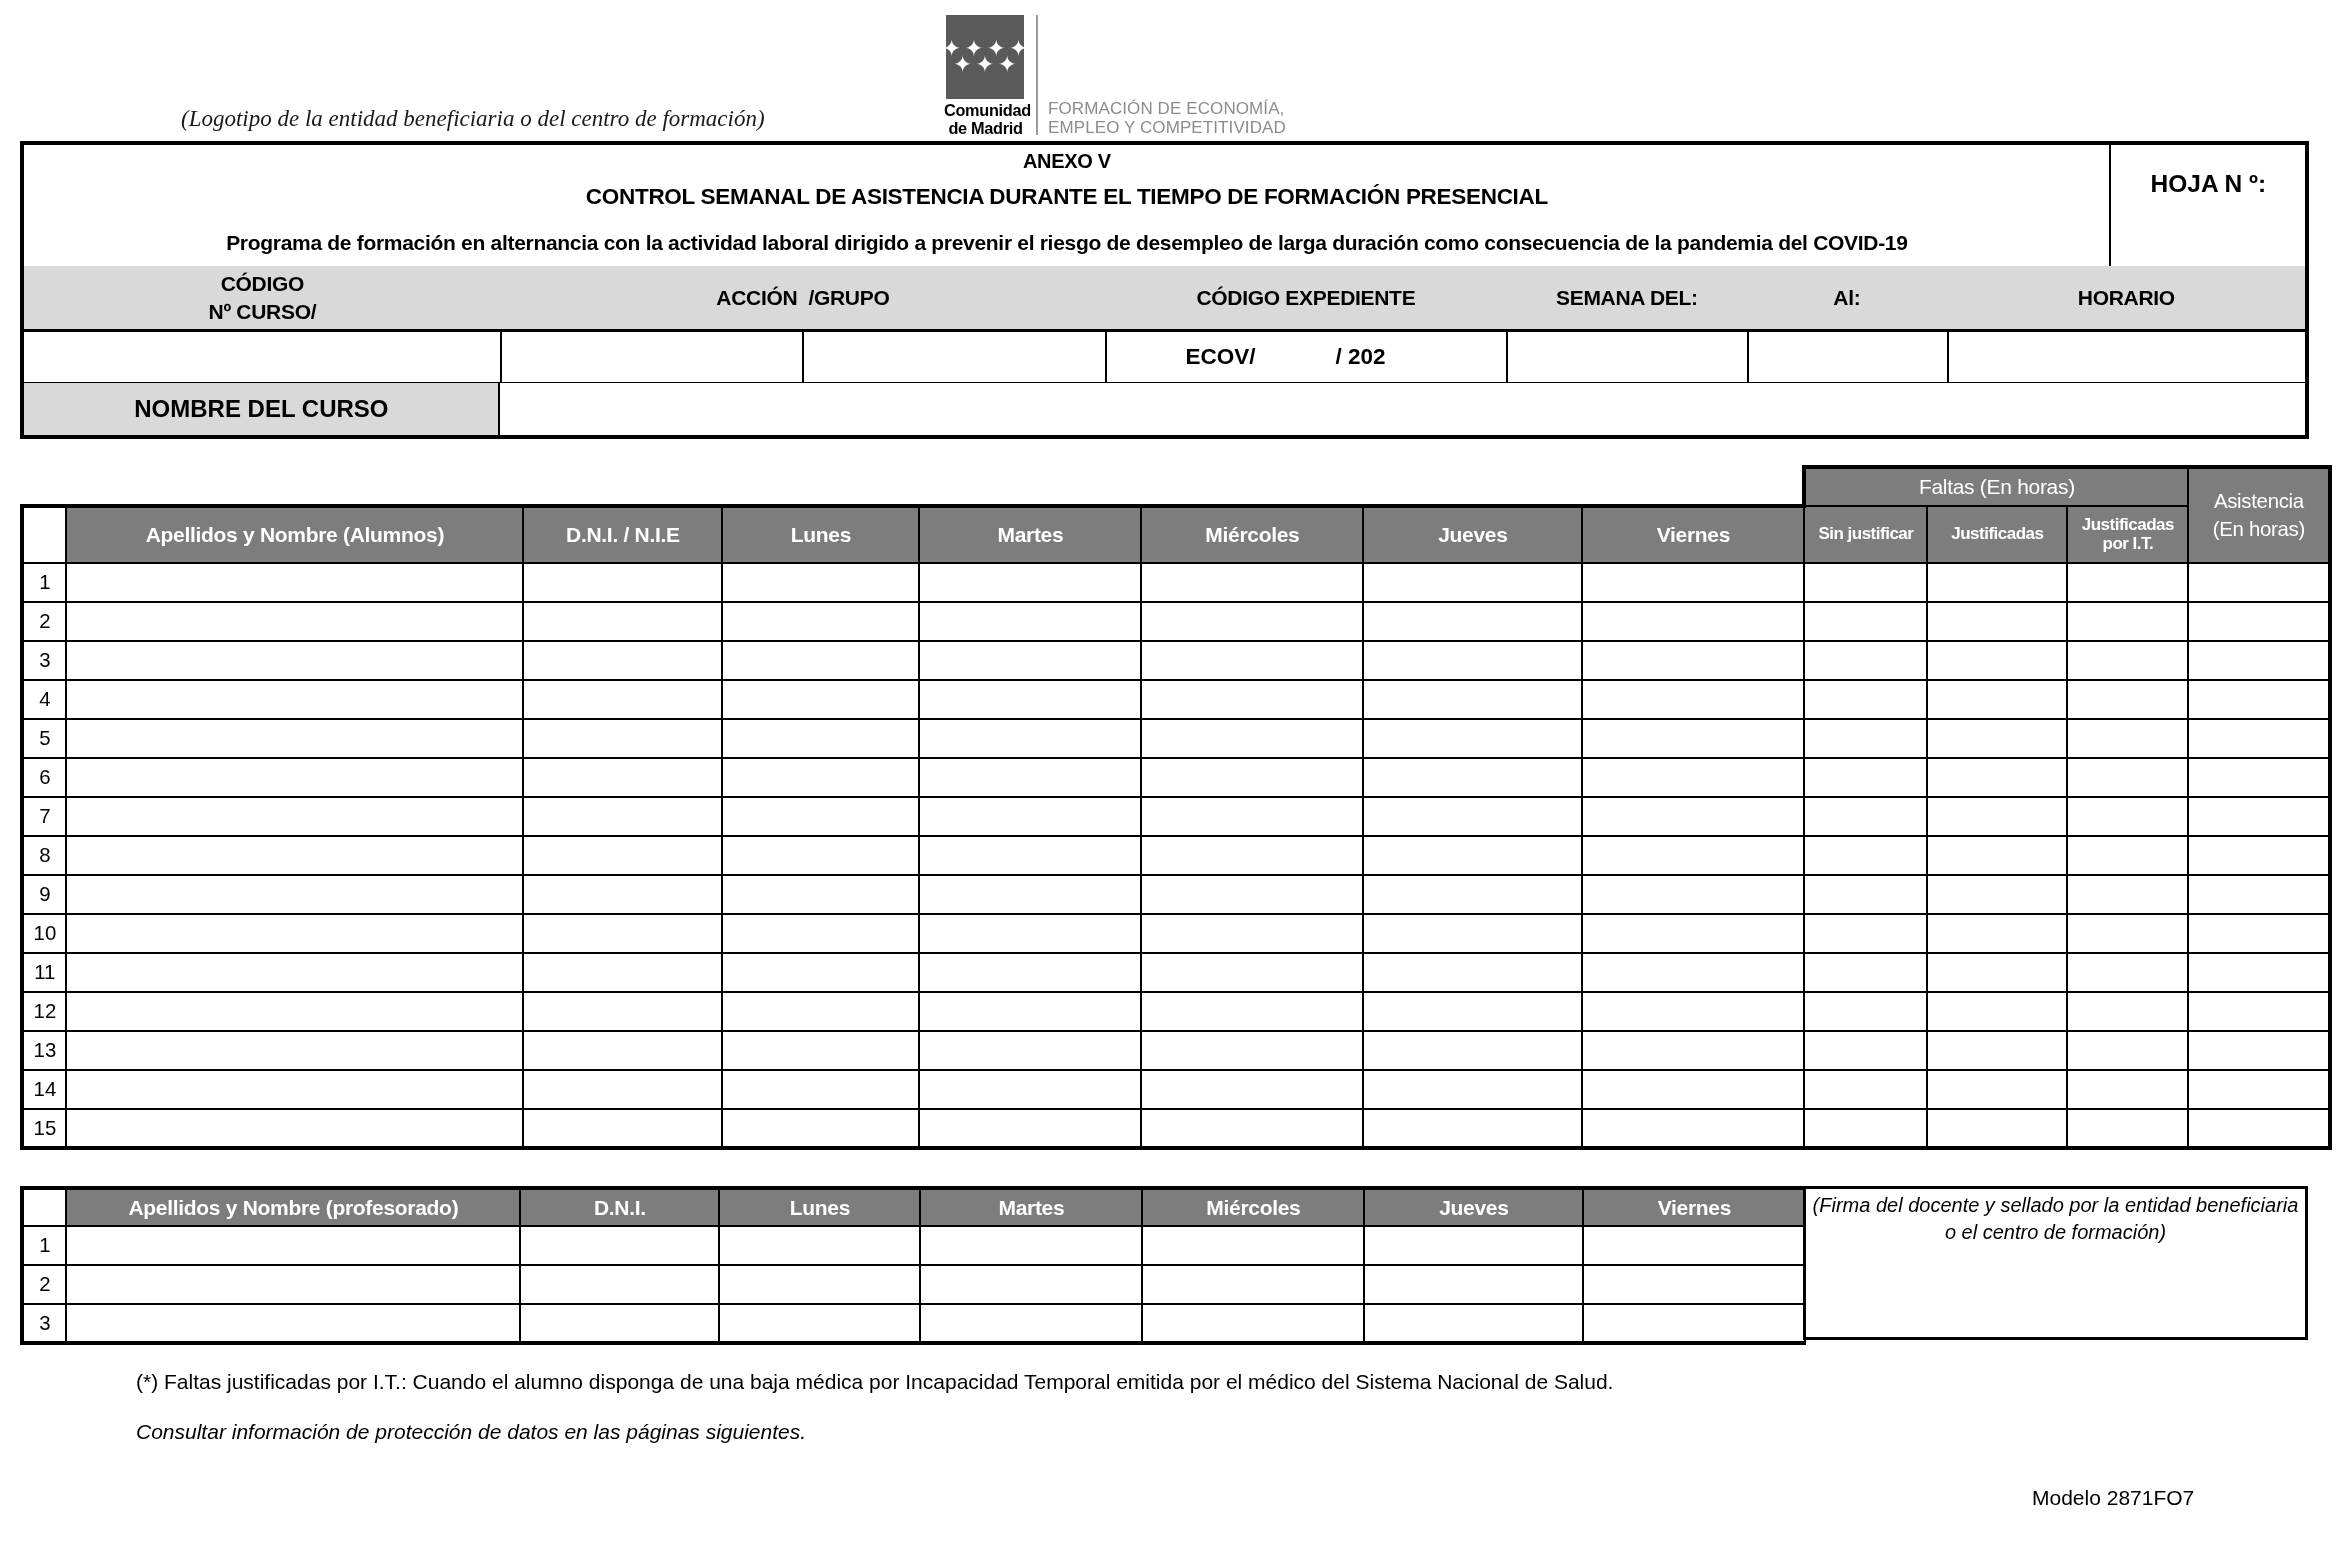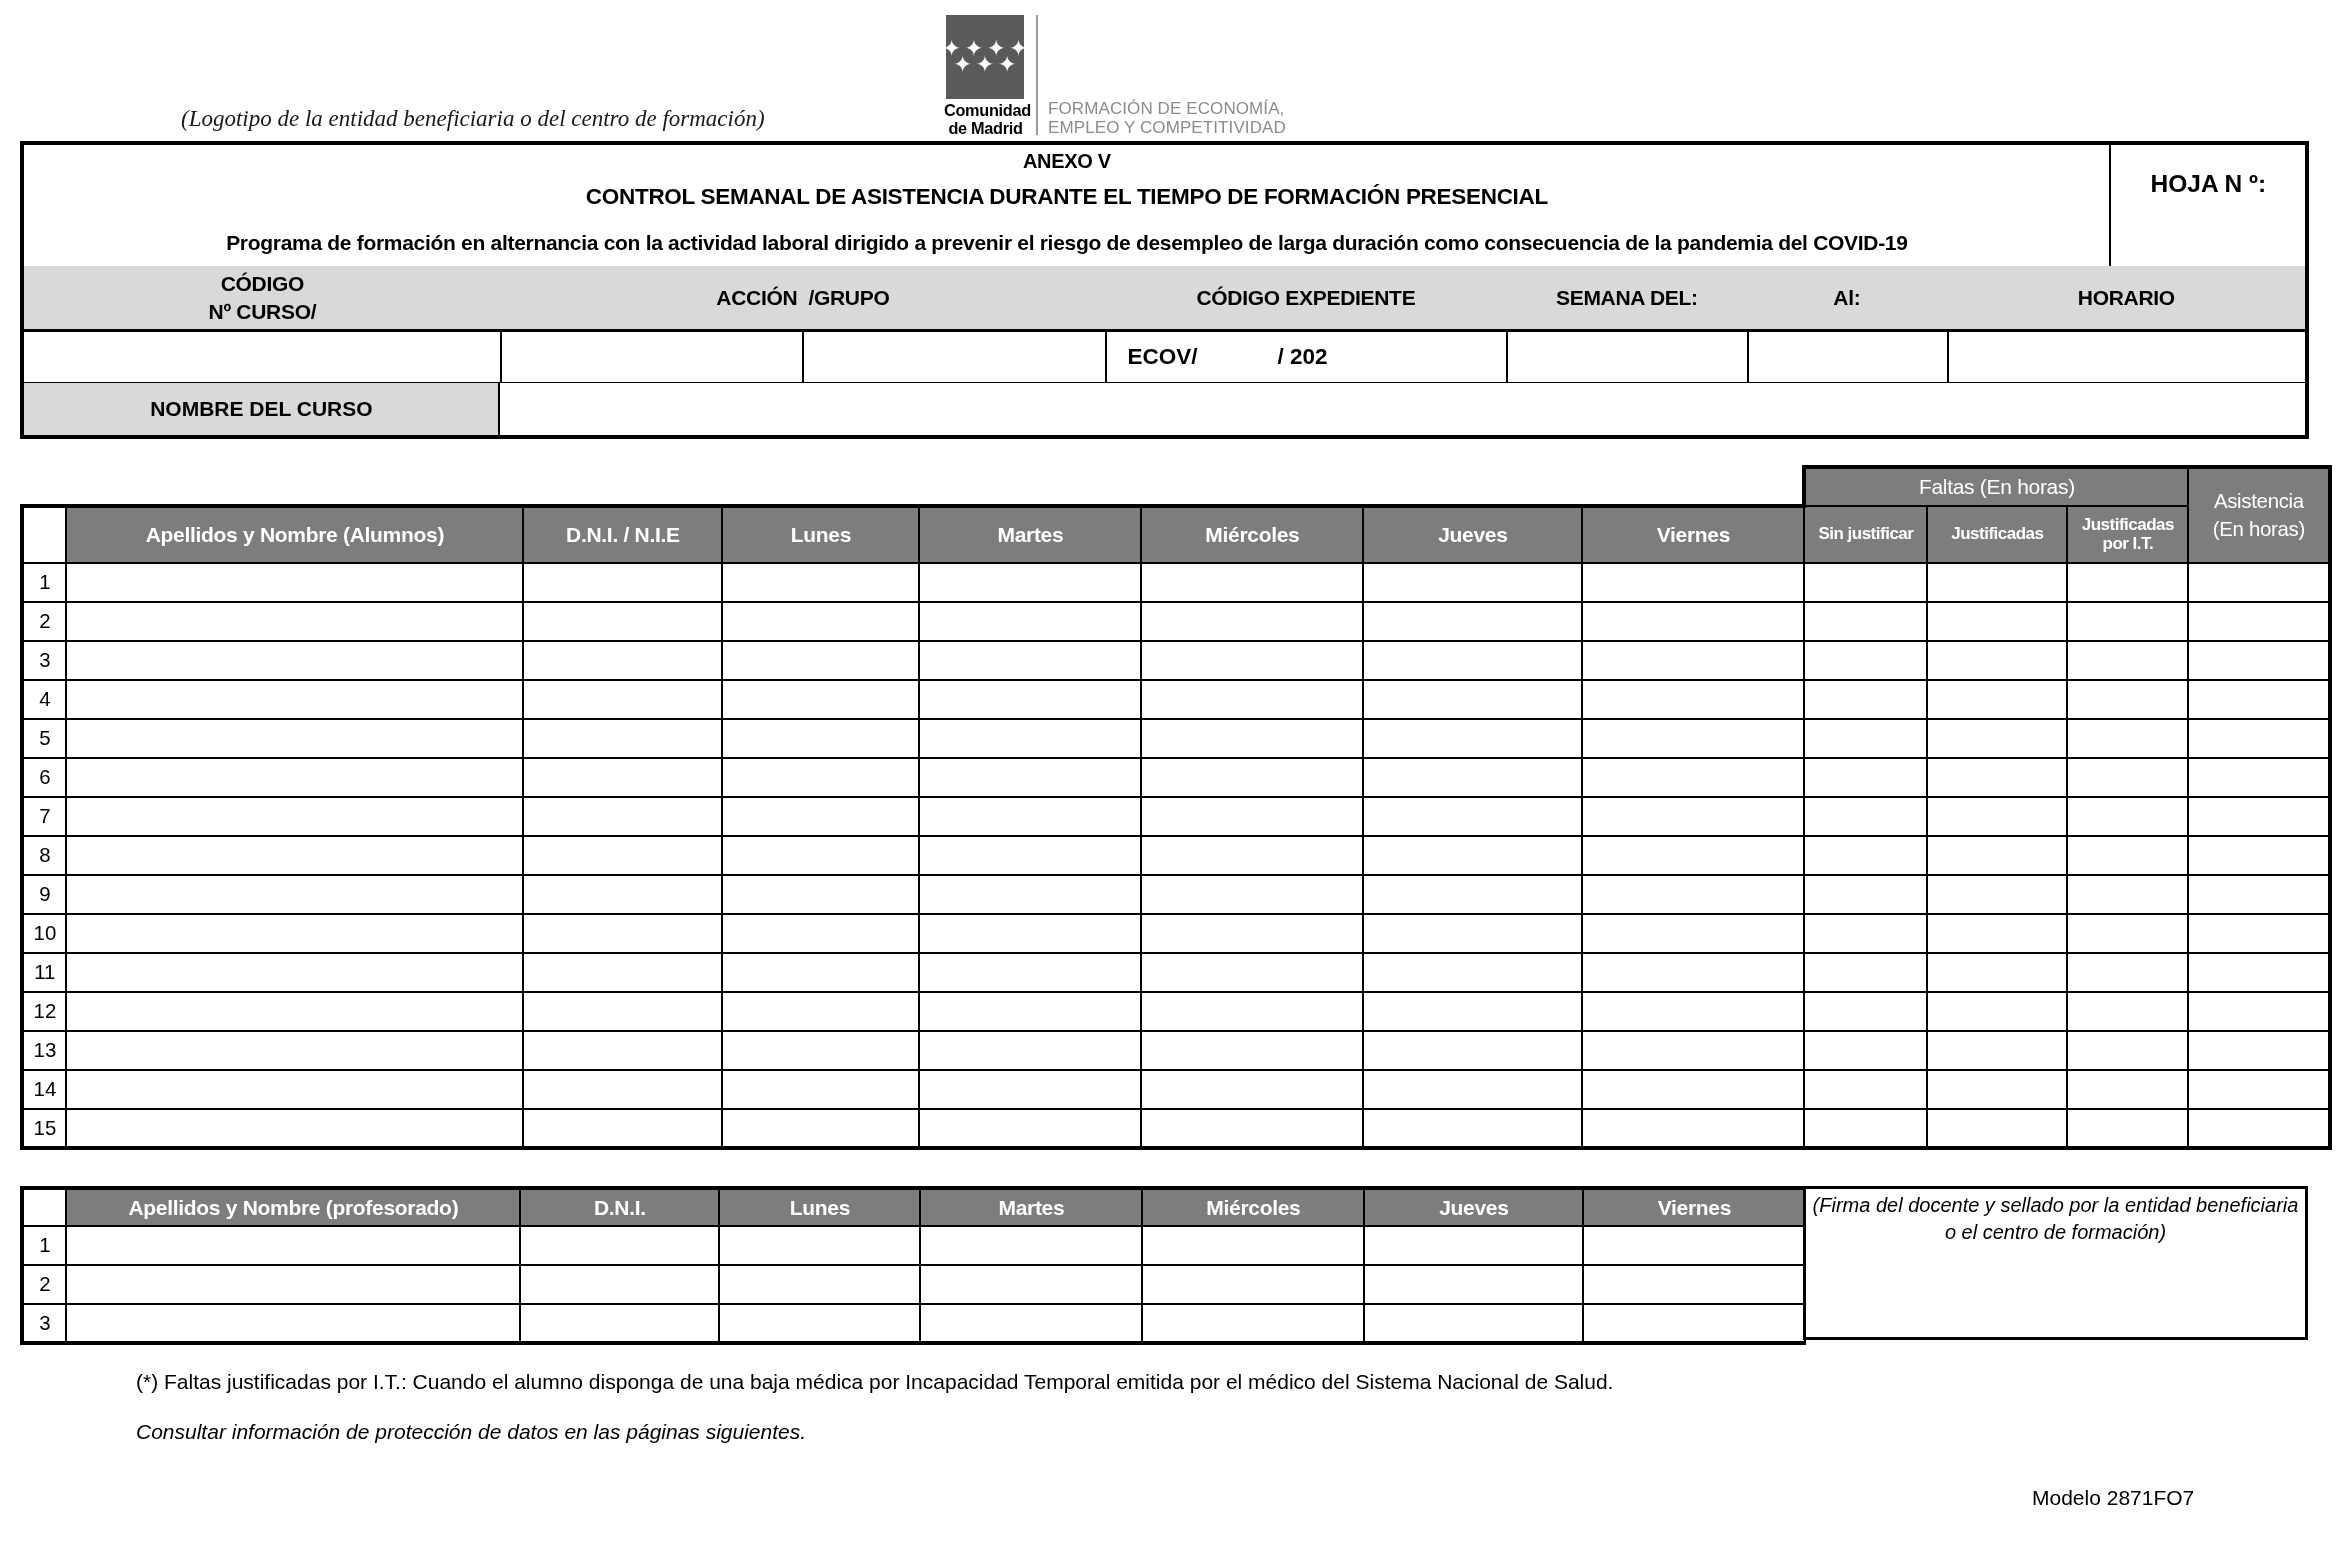--- a/index.html
+++ b/index.html
@@ -32,27 +32,27 @@
   .hoja{position:absolute;top:0;right:0;width:196px;height:121px;border-left:2.7px solid #000;
     box-sizing:border-box;text-align:center;padding-top:25px;font-weight:bold;font-size:24.5px;}
   .grayrow{position:absolute;left:0;top:121px;width:2281px;height:63px;
     background:var(--light-gray,#d9d9d9);border-bottom:4.1px solid #000;}
   .grayrow .lbl{position:absolute;top:0;height:100%;display:flex;align-items:center;
     justify-content:center;font-weight:bold;font-size:21px;letter-spacing:-0.3px;
     text-align:center;line-height:1.3;white-space:pre;}
   .inputrow{position:absolute;left:0;top:187px;width:2281px;height:50px;
     border-bottom:4.1px solid #000;background:#fff;}
   .inputrow .vdiv{position:absolute;top:0;width:2px;height:100%;background:#000;}
-  .ecov{position:absolute;left:1049px;top:0;width:401px;height:100%;display:flex;
+  .ecov{position:absolute;left:1107px;top:0;width:401px;height:100%;display:flex;
     align-items:center;font-weight:bold;font-size:22.5px;}
   .ecov .pre{margin-left:54px;} .ecov .suf{margin-left:80px;}
   .nombrerow{position:absolute;left:0;top:238px;width:2281px;height:52px;background:#fff;}
   .nombrerow .gcell{position:absolute;left:0;top:0;width:476px;height:100%;
     background:var(--light-gray,#d9d9d9);border-right:2px solid #000;box-sizing:border-box;
-    display:flex;align-items:center;justify-content:center;font-weight:bold;font-size:21px;}
+    display:flex;align-items:center;justify-content:center;font-weight:bold;font-size:24px;}
 
   
   table{border-collapse:collapse;table-layout:fixed;}
   td{border:2px solid #000;padding:0;font-size:20.4px;text-align:center;vertical-align:middle;
      overflow:hidden;}
   .hdr{background:var(--header-gray,#7d7d7d);color:#fff;font-weight:bold;letter-spacing:-0.3px;}
   .hdr.normal{font-weight:normal;}
   .alumnos{position:absolute;left:20.4px;top:465px;}
   .alumnos td.spacer{border:none;border-bottom:4.1px solid #000;background:#fff;}
   .alumnos td.faltas{border-width:4.1px 2px 2px 4.1px;font-size:21px;}

